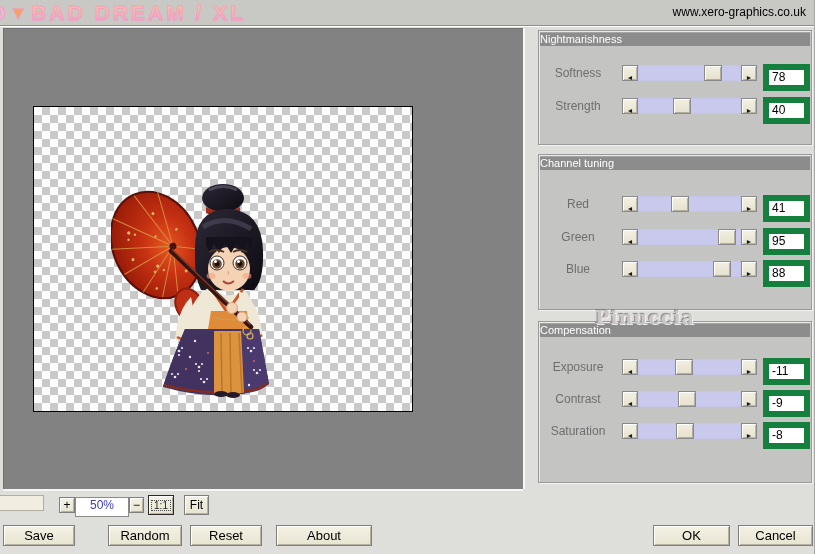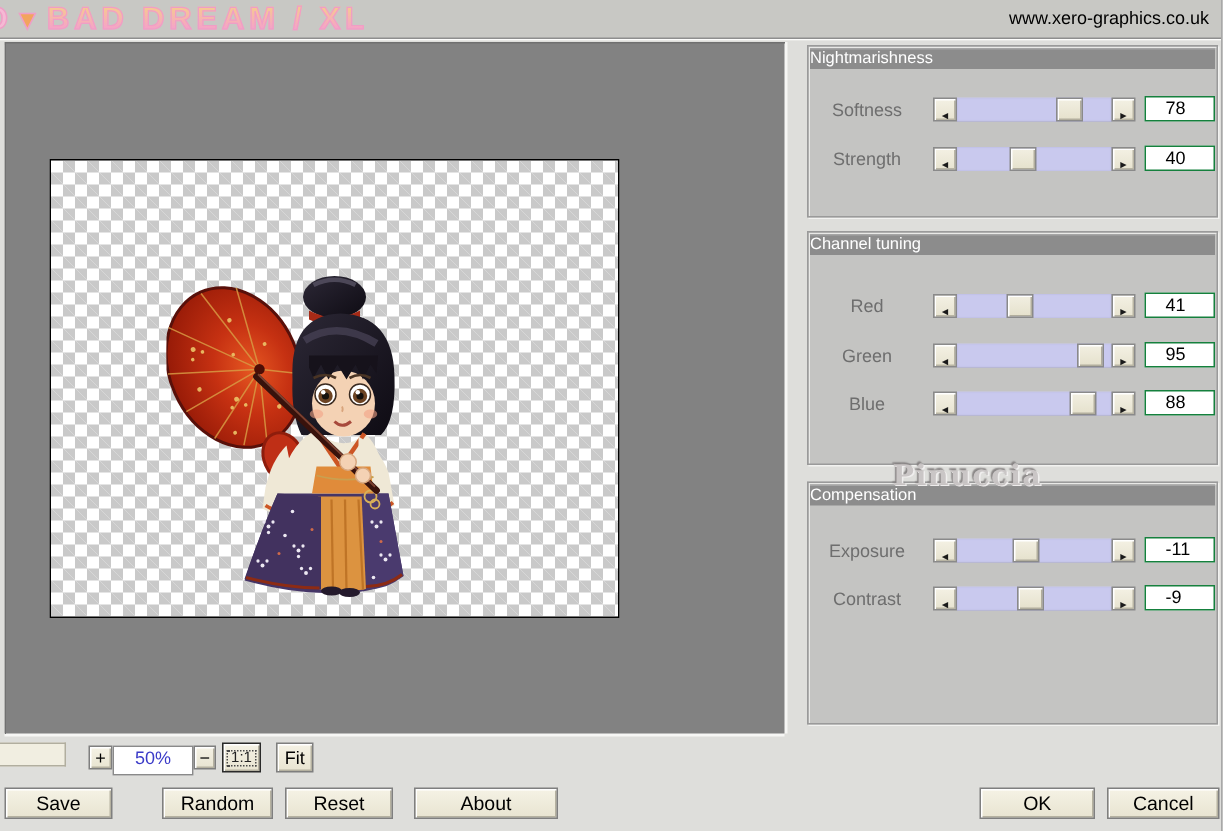--- a/index.html
+++ b/index.html
@@ -41,21 +41,21 @@
         border:1px solid #8a8a8a;box-shadow:inset 1px 1px 0 #fff, inset -1px -1px 0 #b9b5a4;
         box-sizing:border-box;text-align:center;cursor:pointer;}
   .abtn span{font-size:7px;line-height:14px;color:#1a1a1a;}
   .abtn.l{left:83px;} .abtn.r{left:202px;}
   .track{position:absolute;left:99px;top:0;width:103px;height:16px;background:#c9c9ee;
          box-shadow:inset 0 0 1px #a7a7cc;cursor:pointer;}
   .thumb{position:absolute;top:0;width:18px;height:16px;background:linear-gradient(#f2efe2,#e5e1cc);
          border:1px solid #8a8a8a;box-shadow:inset 1px 1px 0 #fff, inset -1px -1px 0 #b2ae9d;
          box-sizing:border-box;cursor:grab;}
   .val{position:absolute;left:224px;top:-1px;width:32px;height:15px;background:#fff;
-       border:1px solid #15803d;font-size:12px;line-height:15px;padding-left:13px;color:#000;cursor:text;}
+       border:6px solid #15803d;font-size:12px;line-height:15px;padding-left:3px;color:#000;cursor:text;}
   
   .wm{position:absolute;z-index:20;color:#c9c5c5;pointer-events:none;}
   .wm-name{left:595px;top:306px;font-family:"DejaVu Serif",serif;font-weight:bold;font-size:19px;
        letter-spacing:1px;text-shadow:1px 1px 0 #f2f0f0,-1px -1px 1px #848080;opacity:.95;}
   .wm-url{left:565px;top:326px;font-style:italic;font-weight:bold;font-size:14px;
        text-shadow:1px 1px 0 #efedec,-1px -1px 1px #8a8686;opacity:.95;}
   
   .btn3d{position:absolute;background:linear-gradient(#f5f2e5,#e8e4d1);border:1px solid #7f7f7f;
          box-shadow:inset 1px 1px 0 #fff, inset -1px -1px 0 #b5b1a0;box-sizing:border-box;
          font-size:13px;color:#000;text-align:center;cursor:pointer;
@@ -299,20 +299,29 @@
     </div>
     <div class="srow" style="top:69px;">
       <span class="slabel">Contrast</span>
       <span class="abtn l"><span>◄</span></span>
       <span class="track">
           <span class="thumb" style="left: 40px;"></span>
         </span>
       <span class="abtn r"><span>►</span></span>
       <span class="val">-9</span>
     </div>
+    <div class="srow" style="top:101px;">
+      <span class="slabel">Saturation</span>
+      <span class="abtn l"><span>◄</span></span>
+      <span class="track">
+          <span class="thumb" style="left: 38px;"></span>
+        </span>
+      <span class="abtn r"><span>►</span></span>
+      <span class="val">-8</span>
+    </div>
   </div>
 
   <div class="wm wm-name">Pinuccia</div>
 
   <div class="statusstrip"></div>
   <div class="btn3d zplus">+</div>
   <div class="zlevel">50%</div>
   <div class="btn3d zminus">−</div>
   <div class="btn3d zactual">
     <span class="mini">1:1</span>

